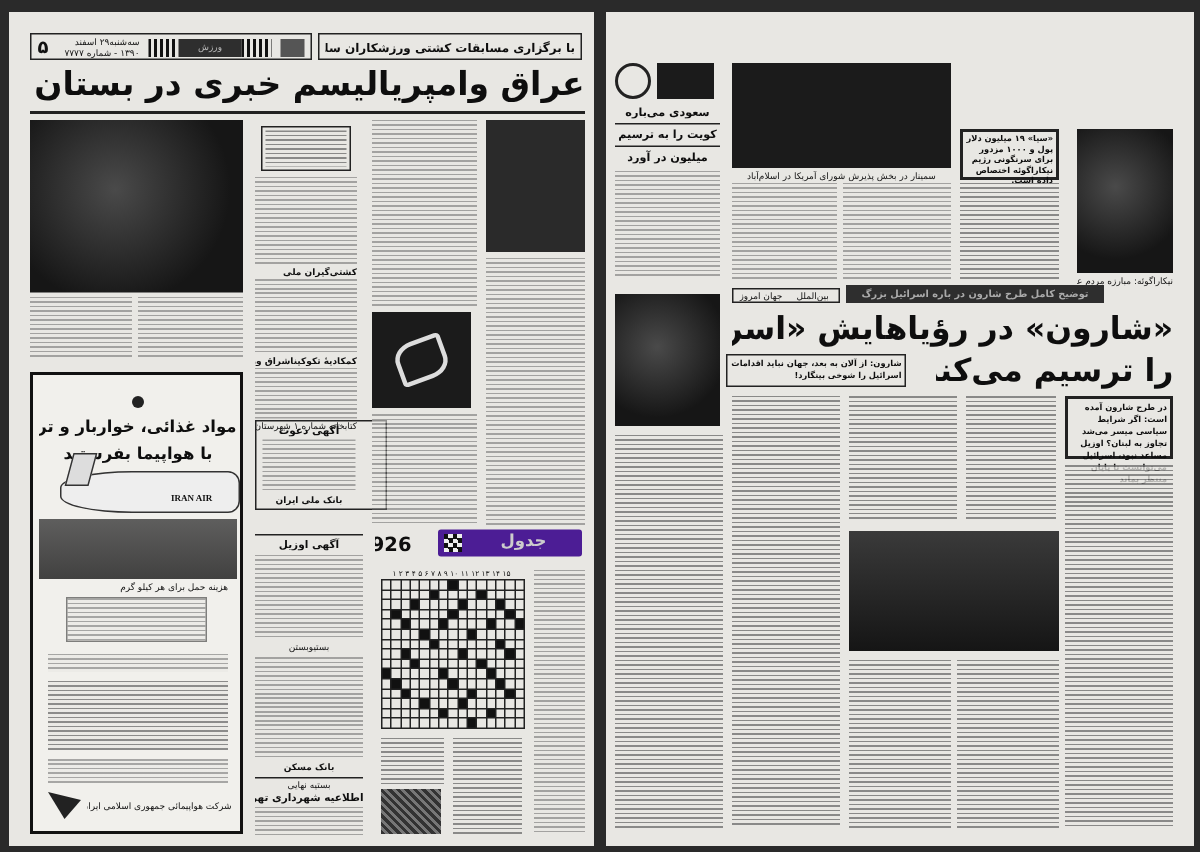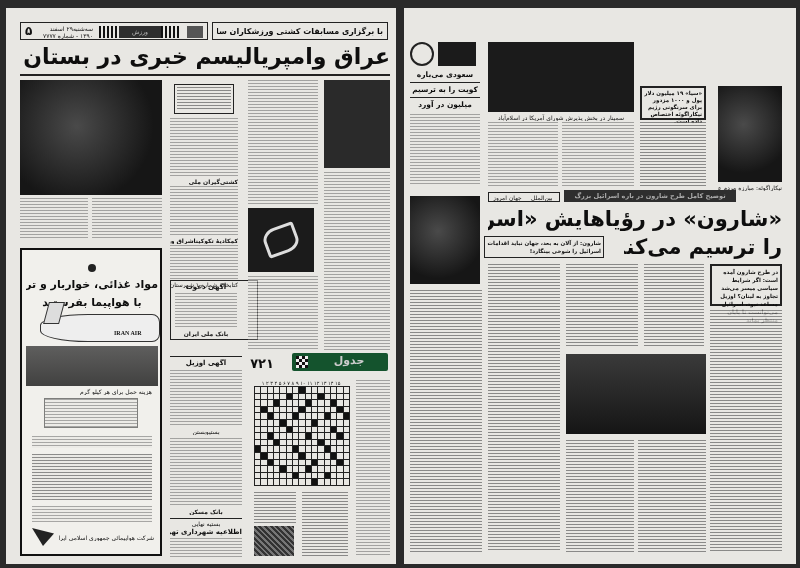--- a/index.html
+++ b/index.html
@@ -93,22 +93,22 @@
   <div class="abs txt" style="left:164px;top:530px;width:72px;height:20px"></div>
 
   <div class="abs txt" style="left:242px;top:72px;width:70px;height:126px"></div>
   <div class="abs photo" style="left:242px;top:200px;width:66px;height:64px">
     <div class="abs" style="left:16px;top:18px;width:34px;height:28px;border:3px solid #ddd;border-radius:40% 10% 40% 10%;transform:rotate(-20deg)"></div>
   </div>
   <div class="abs txt" style="left:242px;top:268px;width:70px;height:74px"></div>
   <div class="abs photo" style="left:318px;top:72px;width:66px;height:88px;background:#2a2a2a"></div>
   <div class="abs txt" style="left:318px;top:164px;width:66px;height:178px"></div>
 
-  <div class="abs head" style="left:244px;top:348px;width:24px;font-size:13px">۷۲۱</div>
-  <div class="abs" style="left:286px;top:345px;width:96px;height:18px;background:#14532d;border-radius:2px">
+  <div class="abs head" style="left:244px;top:348px;width:24px;font-size:13px">926</div>
+  <div class="abs" style="left:286px;top:345px;width:96px;height:18px;background:#4c1d95;border-radius:2px">
     <div class="abs" style="left:4px;top:3px;width:12px;height:12px;background:repeating-conic-gradient(#eee 0 25%,#111 0 50%) 0 0/6px 6px"></div>
     <span class="abs head" style="left:24px;top:1px;width:66px;font-size:11px;color:#ccc;text-align:center">جدول</span>
   </div>
   <div class="abs small" style="left:248px;top:372px;width:94px;text-align:center;letter-spacing:1px;font-size:5px">۱۵ ۱۴ ۱۳ ۱۲ ۱۱ ۱۰ ۹ ۸ ۷ ۶ ۵ ۴ ۳ ۲ ۱</div>
   <div class="abs grid" style="left:248px;top:378px;width:96px;height:100px" id="cwgrid">
       <div></div>
       <div></div>
       <div></div>
       <div></div>
       <div></div>

